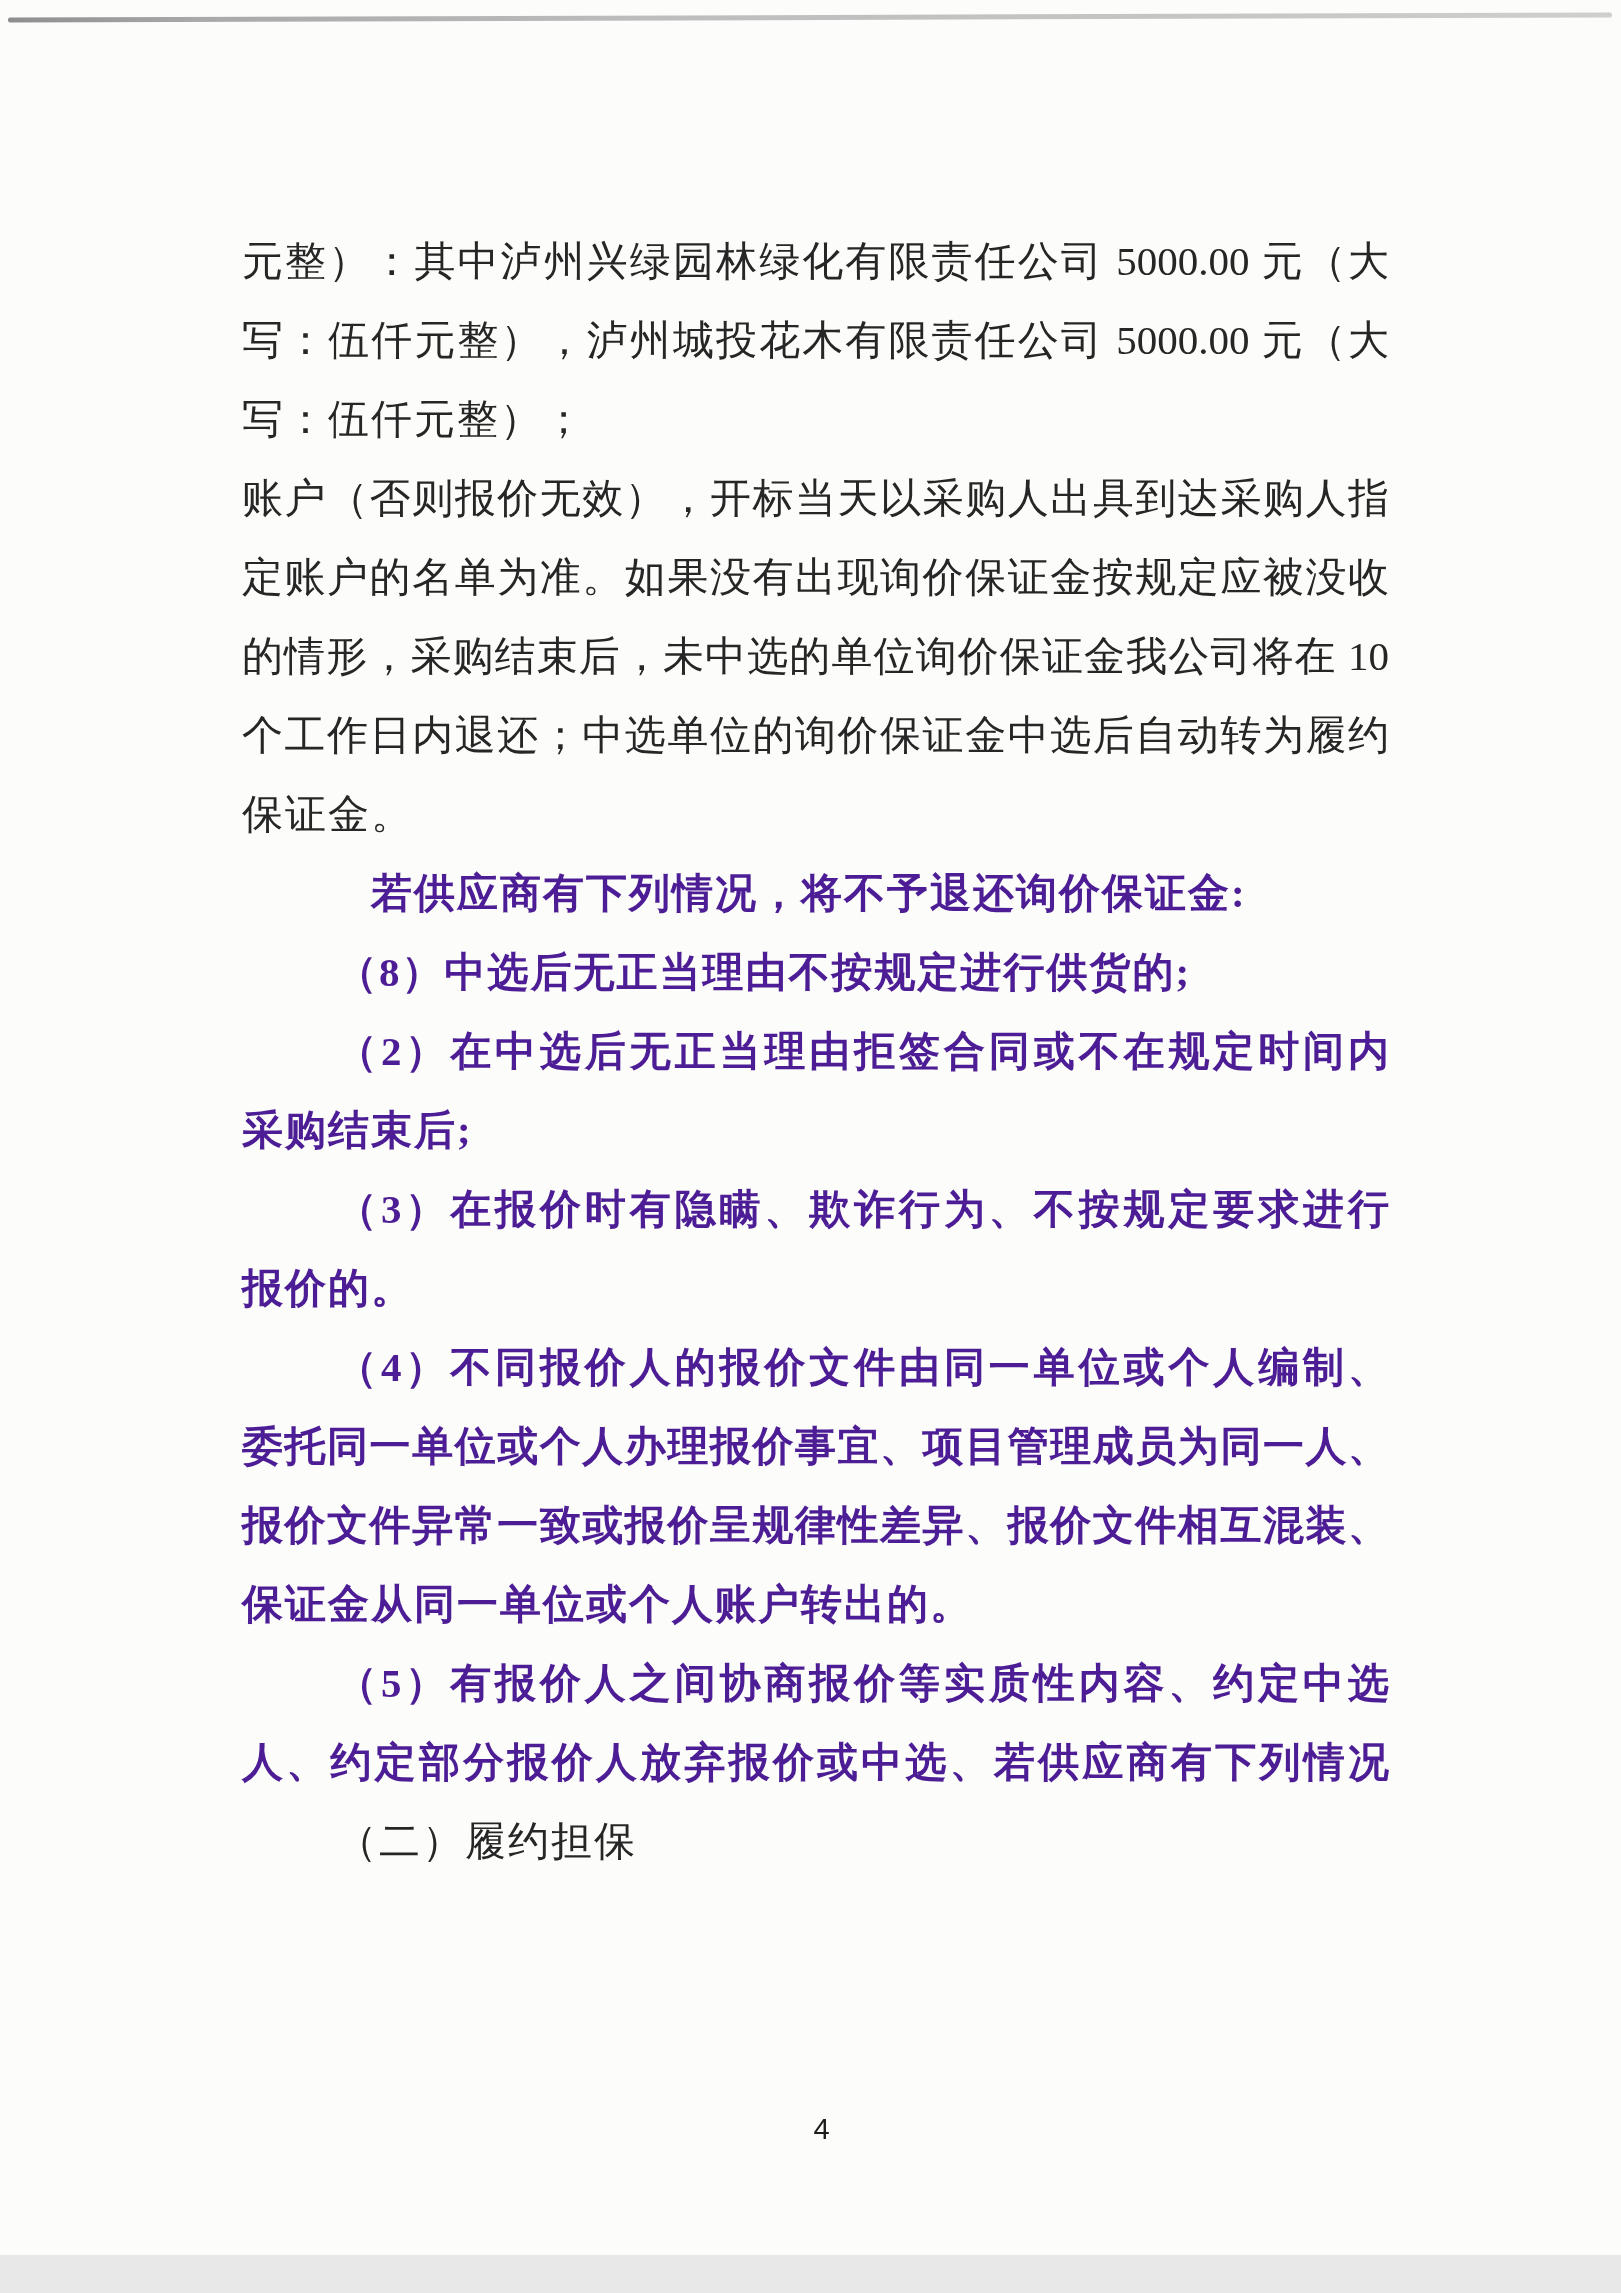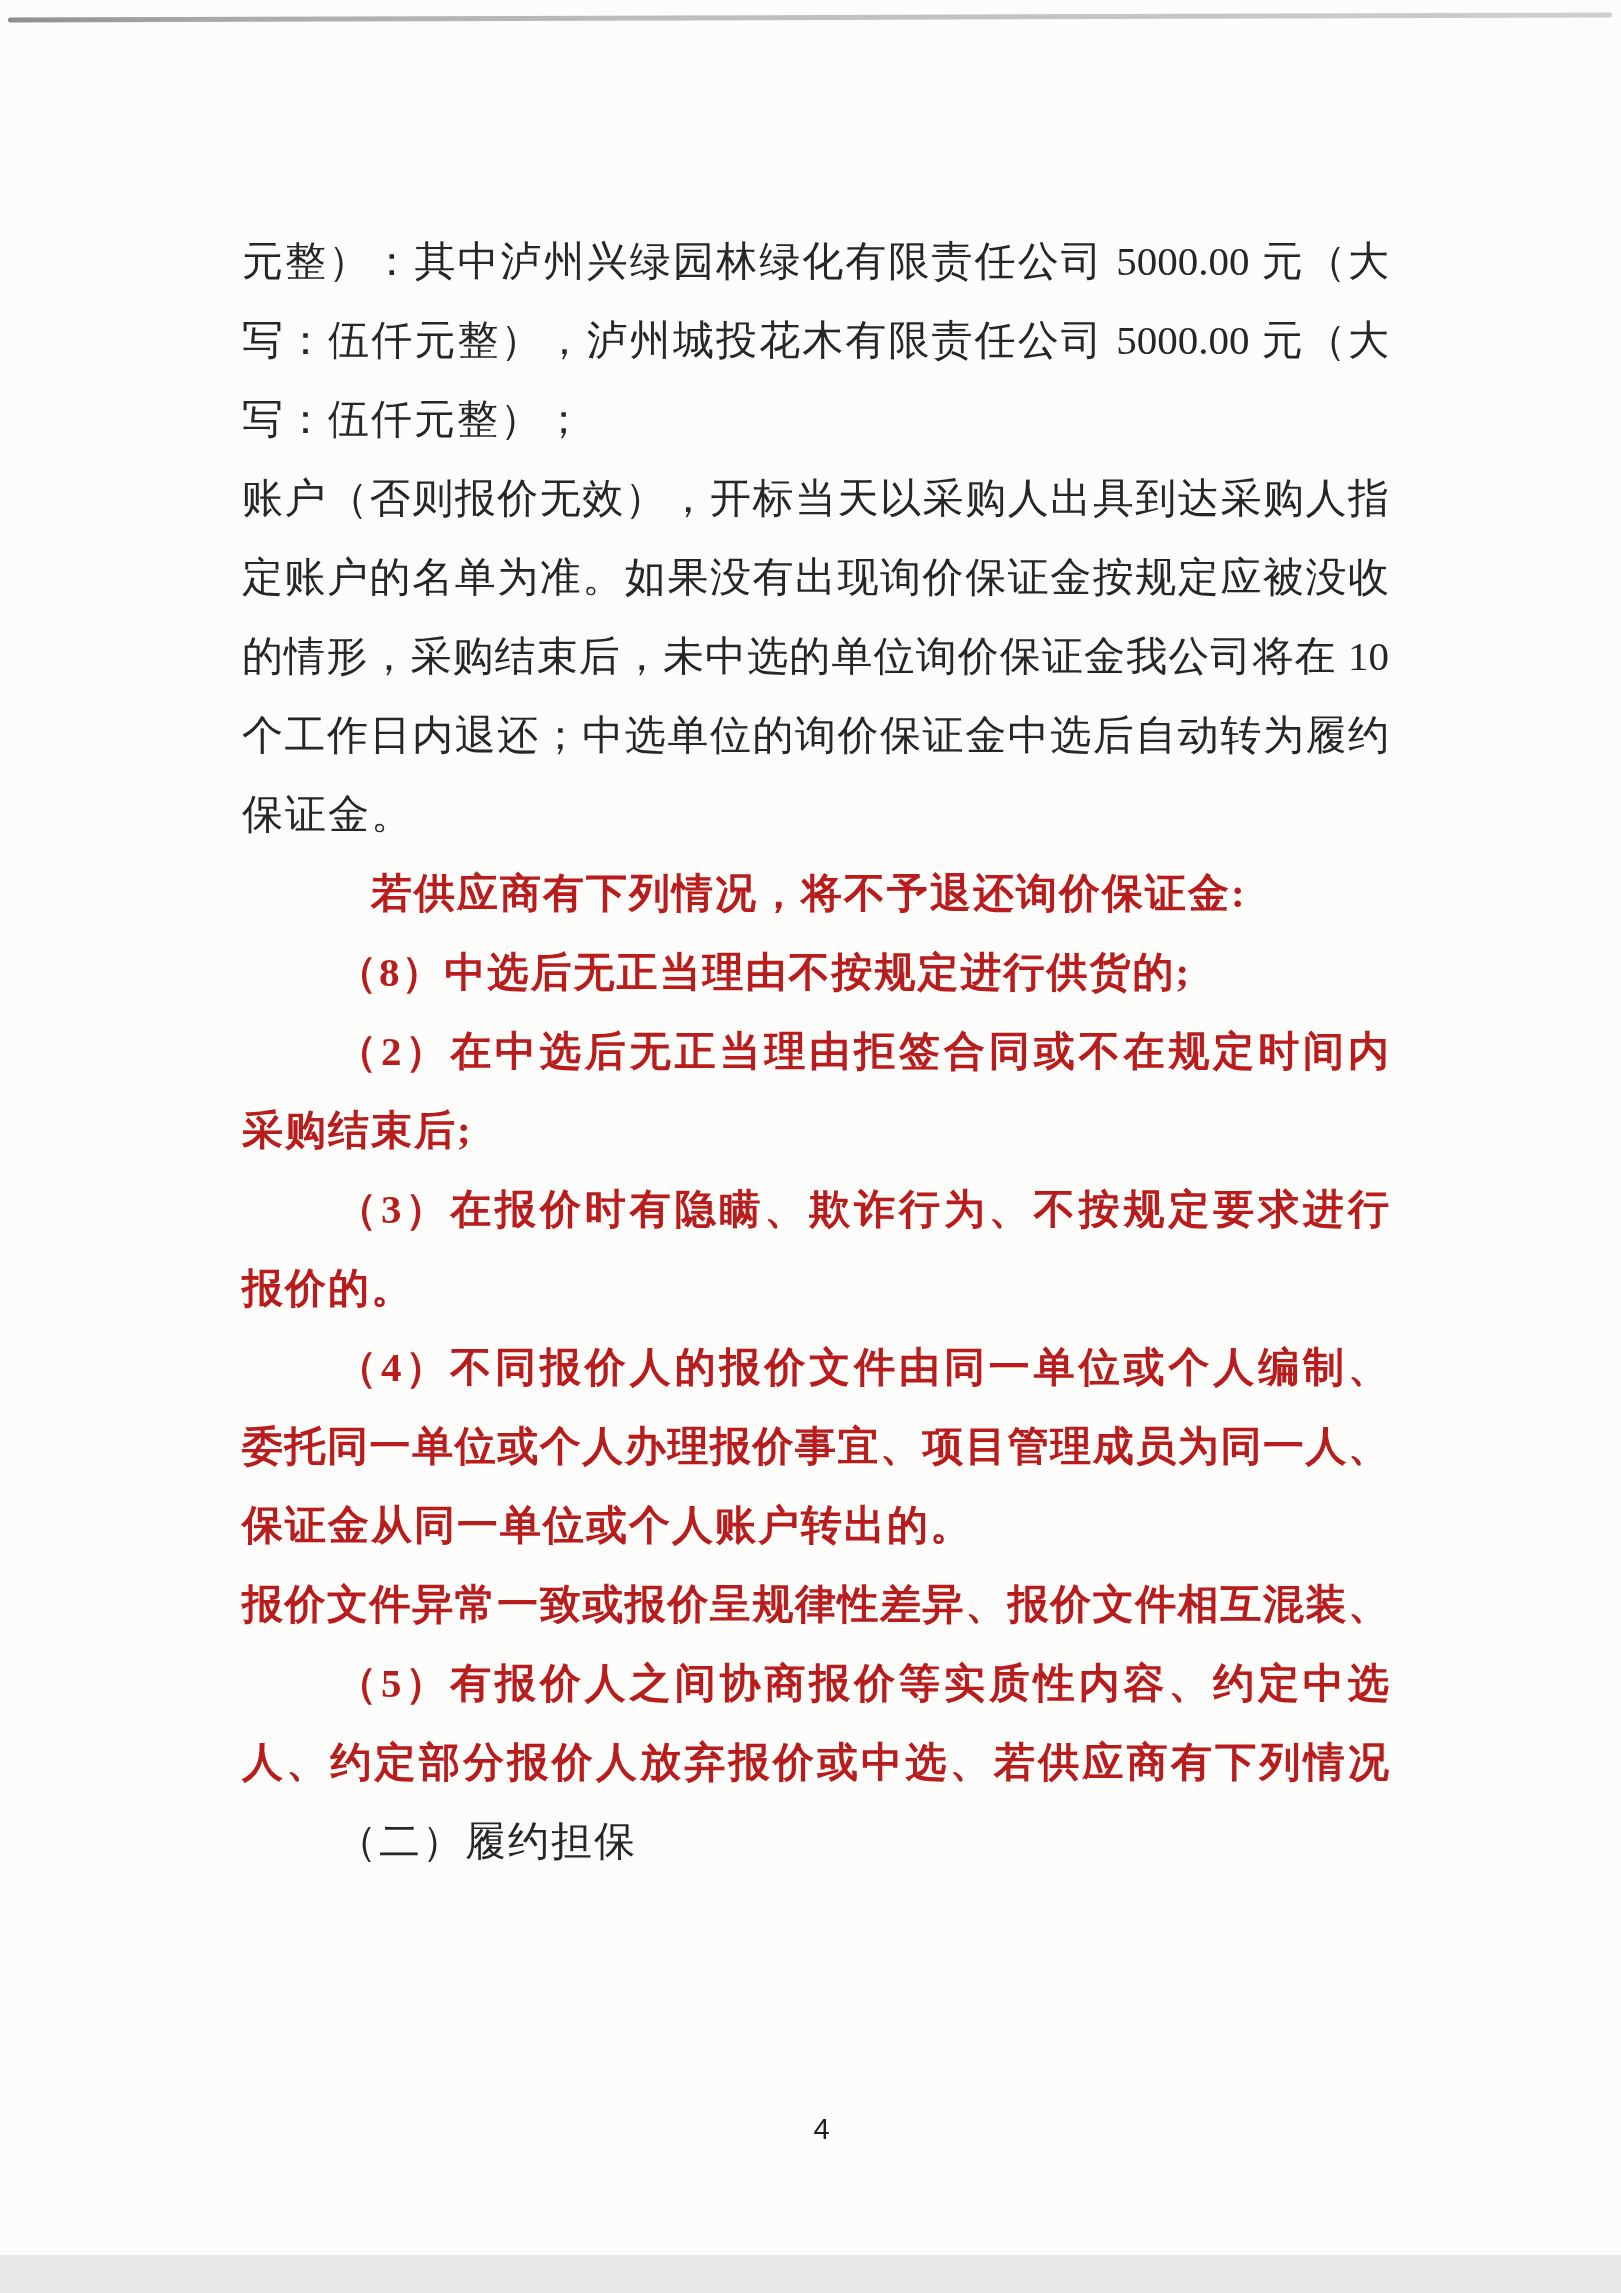--- a/index.html
+++ b/index.html
@@ -26,21 +26,21 @@
     width:1147px;
     font-size:41px;
     line-height:79px;
     color:#262626;
   }
   .line{min-height:79px;}
   
   .j{text-align:justify;text-align-last:justify;}
   
   .s{white-space:nowrap;letter-spacing:2px;}
-  .b{font-weight:bold;color:#b91c1c;}
+  .b{font-weight:bold;color:#4c1d95;}
   .ind-para{padding-left:82px;}
   .ind-item{padding-left:94px;}
   .ind-head{padding-left:129px;}
   .page-number{
     position:absolute;
     left:0;top:2113px;
     width:1643px; 
     text-align:center;
     font-family:"Liberation Sans", sans-serif;
     font-size:29px;
@@ -62,21 +62,21 @@
       <div class="line j">个工作日内退还；中选单位的询价保证金中选后自动转为履约</div>
       <div class="line s">保证金。</div>
       <div class="line s b ind-head">若供应商有下列情况，将不予退还询价保证金:</div>
       <div class="line s b ind-item">（8）中选后无正当理由不按规定进行供货的;</div>
       <div class="line j b ind-item">（2）在中选后无正当理由拒签合同或不在规定时间内</div>
       <div class="line s b">采购结束后;</div>
       <div class="line j b ind-item">（3）在报价时有隐瞒、欺诈行为、不按规定要求进行</div>
       <div class="line s b">报价的。</div>
       <div class="line j b ind-item">（4）不同报价人的报价文件由同一单位或个人编制、</div>
       <div class="line j b">委托同一单位或个人办理报价事宜、项目管理成员为同一人、</div>
+      <div class="line j b">报价文件异常一致或报价呈规律性差异、报价文件相互混装、</div>
       <div class="line s b">保证金从同一单位或个人账户转出的。</div>
-      <div class="line j b">报价文件异常一致或报价呈规律性差异、报价文件相互混装、</div>
       <div class="line j b ind-item">（5）有报价人之间协商报价等实质性内容、约定中选</div>
       <div class="line j b">人、约定部分报价人放弃报价或中选、若供应商有下列情况</div>
       <div class="line s ind-item">（二）履约担保</div>
     </div>
   <div class="page-number">4</div>
 </div>
 
 
 </body></html>

